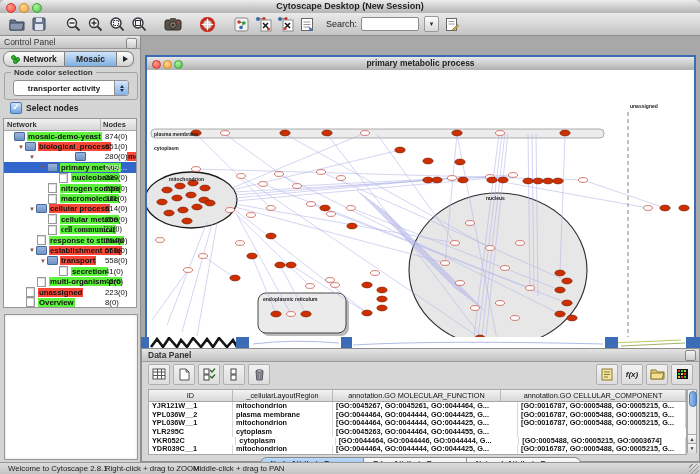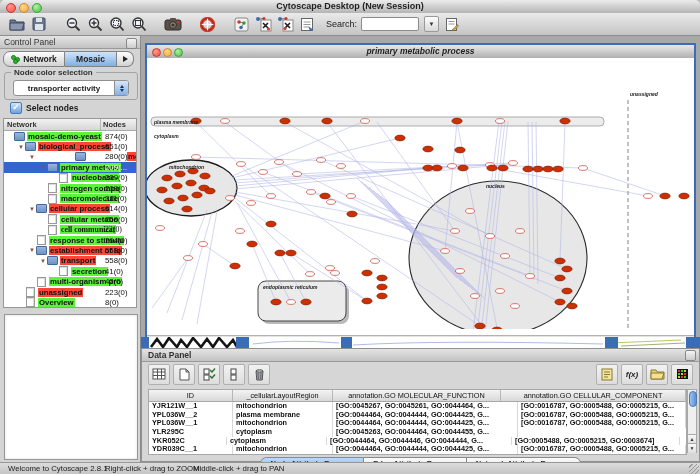--- a/index.html
+++ b/index.html
@@ -65,21 +65,21 @@
   .tr-folder{width:9px;height:7px;background:linear-gradient(#9ab5dd,#6f93c4);border:1px solid #47689a;border-radius:1px;flex:0 0 auto;margin-right:2px;}
   .tr-file{width:7px;height:8px;background:#fff;border:1px solid #999;box-shadow:inset -1px 1px 0 #ddd;flex:0 0 auto;margin:0 3px 0 1px;}
   .tr-label{font-size:7.8px;font-weight:bold;color:#111;padding:0 1px;overflow:hidden;flex:0 1 auto;}
   .tr-label.green{background:#5df23c;}
   .tr-label.red{background:#fb4737;}
   .tr-nodes{position:absolute;left:101px;font-size:7.8px;color:#111;background:transparent;}
   .tree-row.sel .tr-nodes{color:#fff;}
   .birdseye{position:absolute;left:4px;top:278px;width:132px;height:144px;background:#fff;border:1px solid #979797;box-shadow:inset 0 0 3px #ddd;}
   
   .workspace{position:absolute;left:141px;top:36px;width:559px;height:426px;background:#a8a8a8;}
-  .netframe{position:absolute;left:4px;top:7px;width:551px;height:300px;border:2px solid #3a6db5;background:#c2410c;box-sizing:border-box;font-style:italic;}
+  .netframe{position:absolute;left:4px;top:19px;width:551px;height:300px;border:2px solid #3a6db5;background:#c2410c;box-sizing:border-box;}
   .nf-title{height:13px;background:linear-gradient(#e8e8e8,#b0b0b0);border-bottom:1px solid #8a8a8a;position:relative;}
   .nf-title .tl{top:3px;width:7px;height:7px;}
   .nf-title .t-red{left:5px;background:radial-gradient(circle at 35% 30%,#ff9a8a,#f94f43);border:.5px solid #c33;}
   .nf-title .t-yel{left:16px;background:radial-gradient(circle at 35% 30%,#ffd98a,#f8a33b);border:.5px solid #c83;}
   .nf-title .t-grn{left:27px;background:radial-gradient(circle at 35% 30%,#b6f0a0,#46c244);border:.5px solid #3a3;}
   .nf-title-text{position:absolute;left:0;right:0;top:1px;text-align:center;font-size:8.5px;font-weight:bold;color:#222;}
   .nf-canvas{position:absolute;left:0;top:13px;width:547px;height:277px;background:#fff;overflow:hidden;}
   .nf-hscroll{position:absolute;left:0;bottom:0;width:547px;height:6px;background:linear-gradient(#e6e6e6,#cfcfcf);border-top:1px solid #b2b2b2;box-sizing:border-box;}
   .behind-strip{position:absolute;left:0;top:301px;width:559px;height:11px;background:#fff;}
   
@@ -679,21 +679,21 @@
               <div style="width: 100px;">mitochondrion</div>
               <div style="width: 185px;">[GO:0044464, GO:0044444, GO:0044425, G...</div>
               <div style="width: 168px;">[GO:0016787, GO:0005488, GO:0005215, G...</div>
             </div>
             <div class="dt-row">
               <div style="width: 84px;">YLR295C</div>
               <div style="width: 100px;">cytoplasm</div>
               <div style="width: 185px;">[GO:0045263, GO:0044464, GO:0044455, G...</div>
             </div>
             <div class="dt-row">
-              <div style="width: 78px;">YKR052C</div>
+              <div style="width: 88px;">YKR052C</div>
               <div style="width: 100px;">cytoplasm</div>
               <div style="width: 185px;">[GO:0044464, GO:0044446, GO:0044444, G...</div>
               <div style="width: 168px;">[GO:0005488, GO:0005215, GO:0003674]</div>
             </div>
             <div class="dt-row">
               <div style="width: 84px;">YDR039C__1</div>
               <div style="width: 100px;">mitochondrion</div>
               <div style="width: 185px;">[GO:0044464, GO:0044444, GO:0044425, G...</div>
               <div style="width: 168px;">[GO:0016787, GO:0005488, GO:0005215, G...</div>
             </div>

